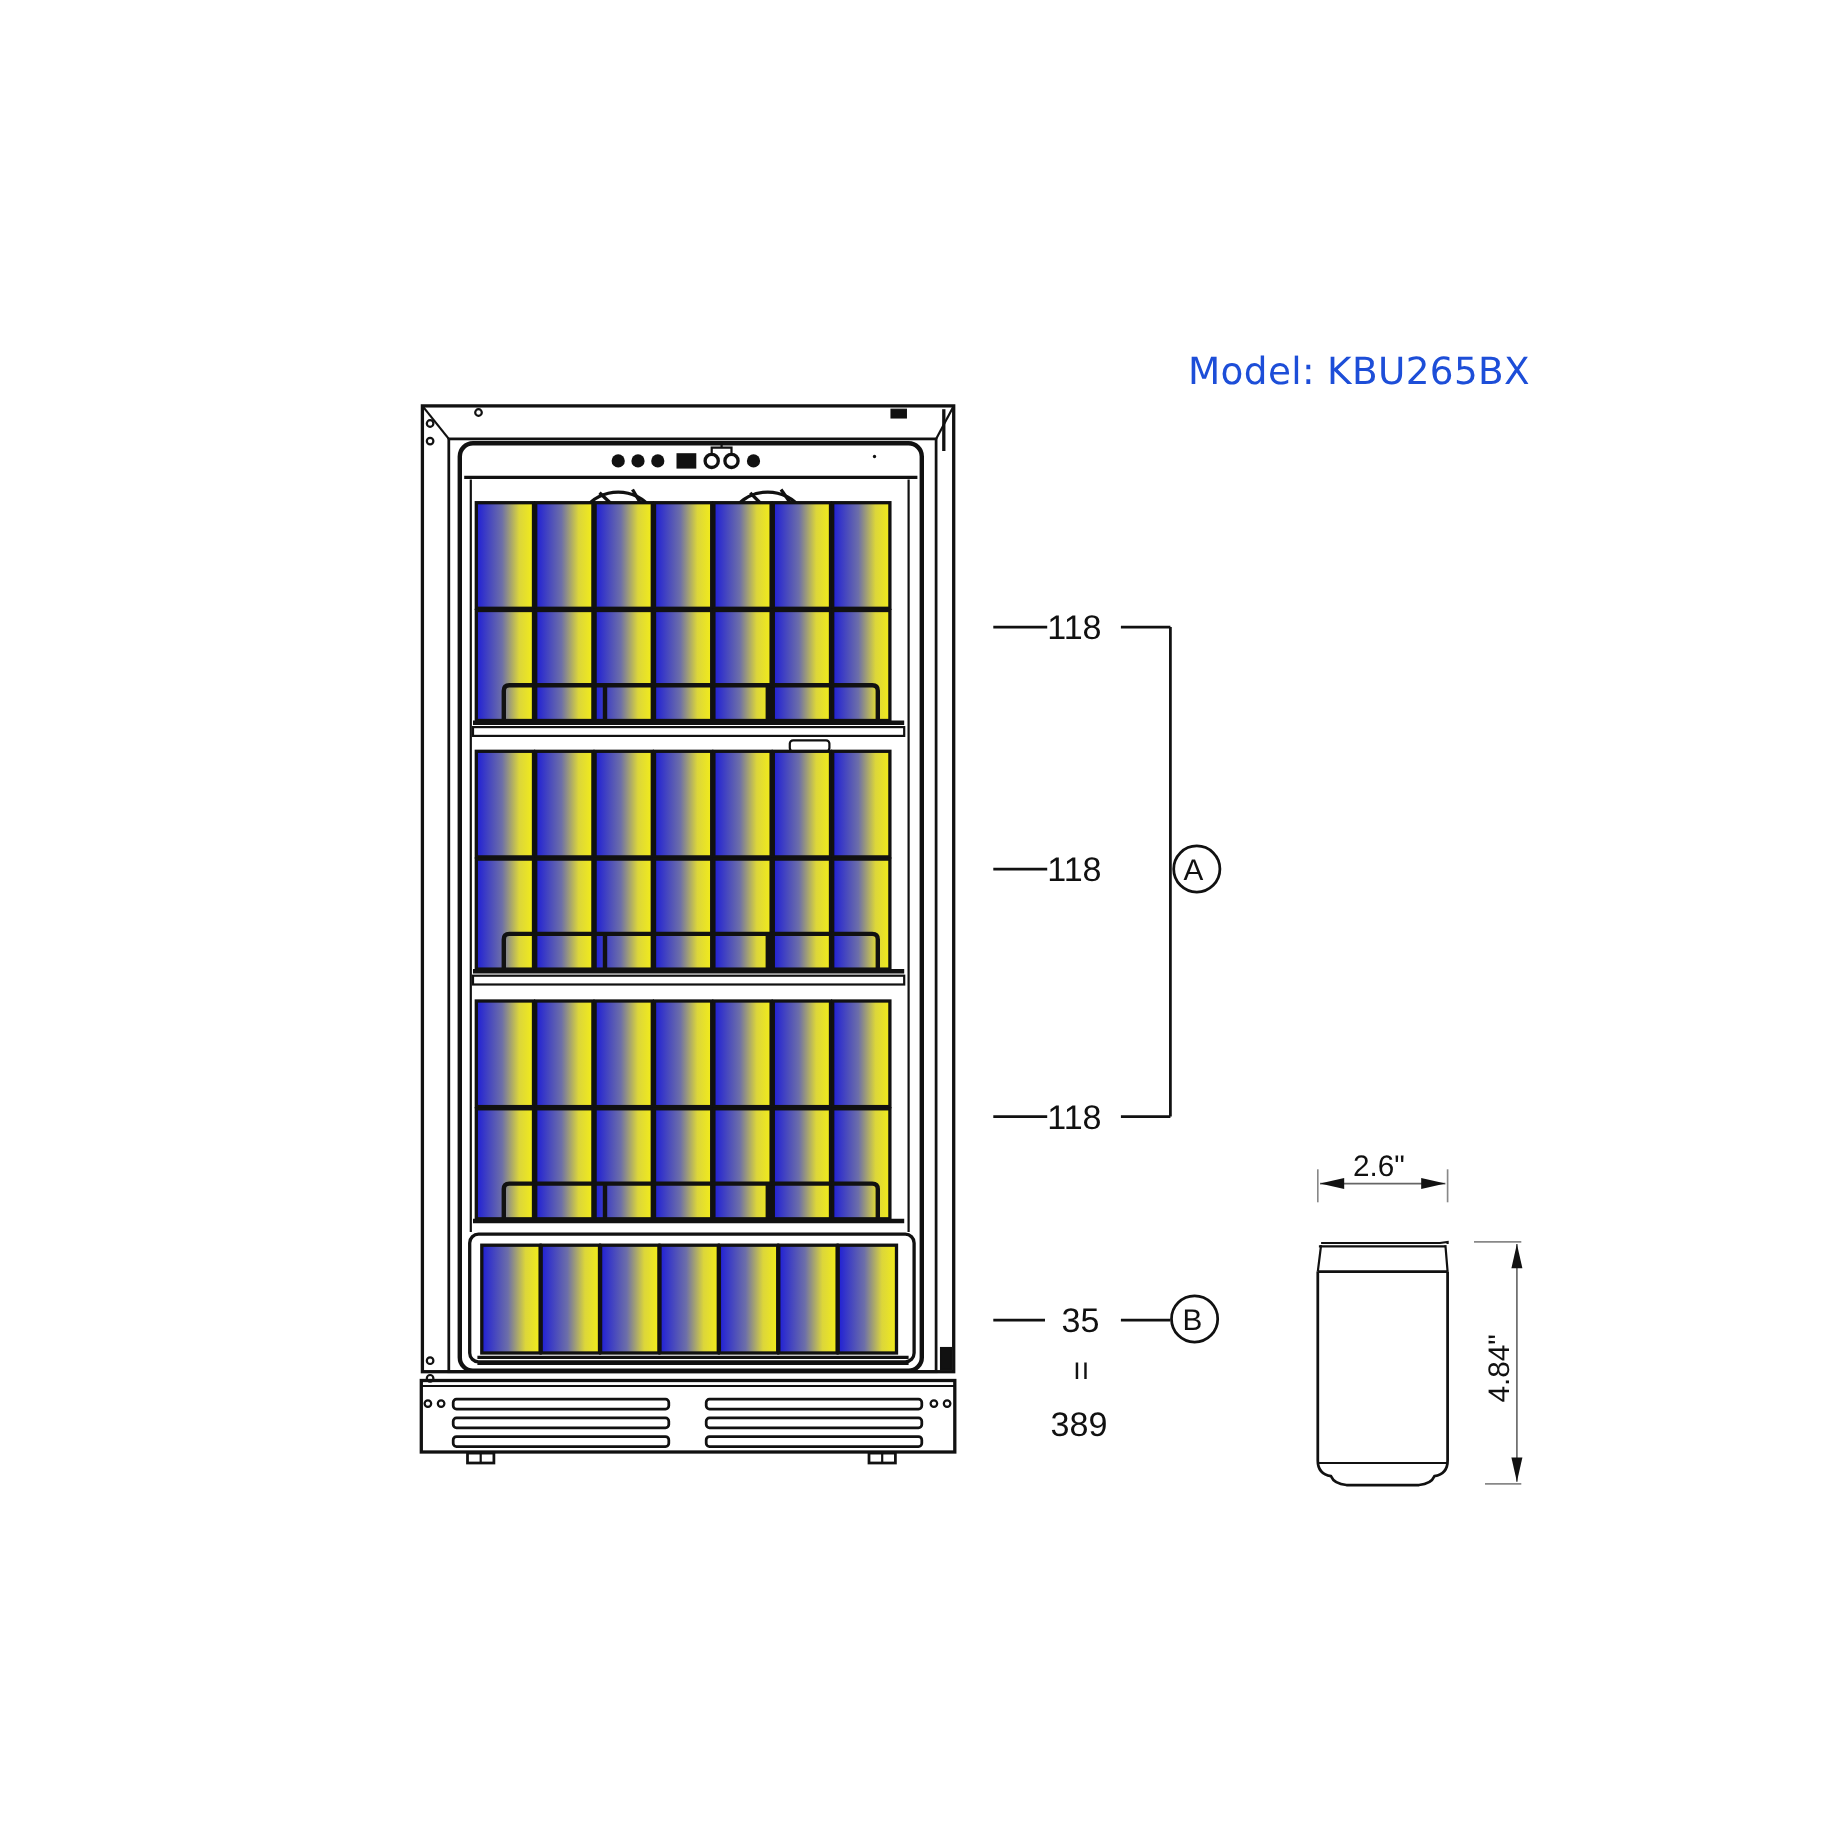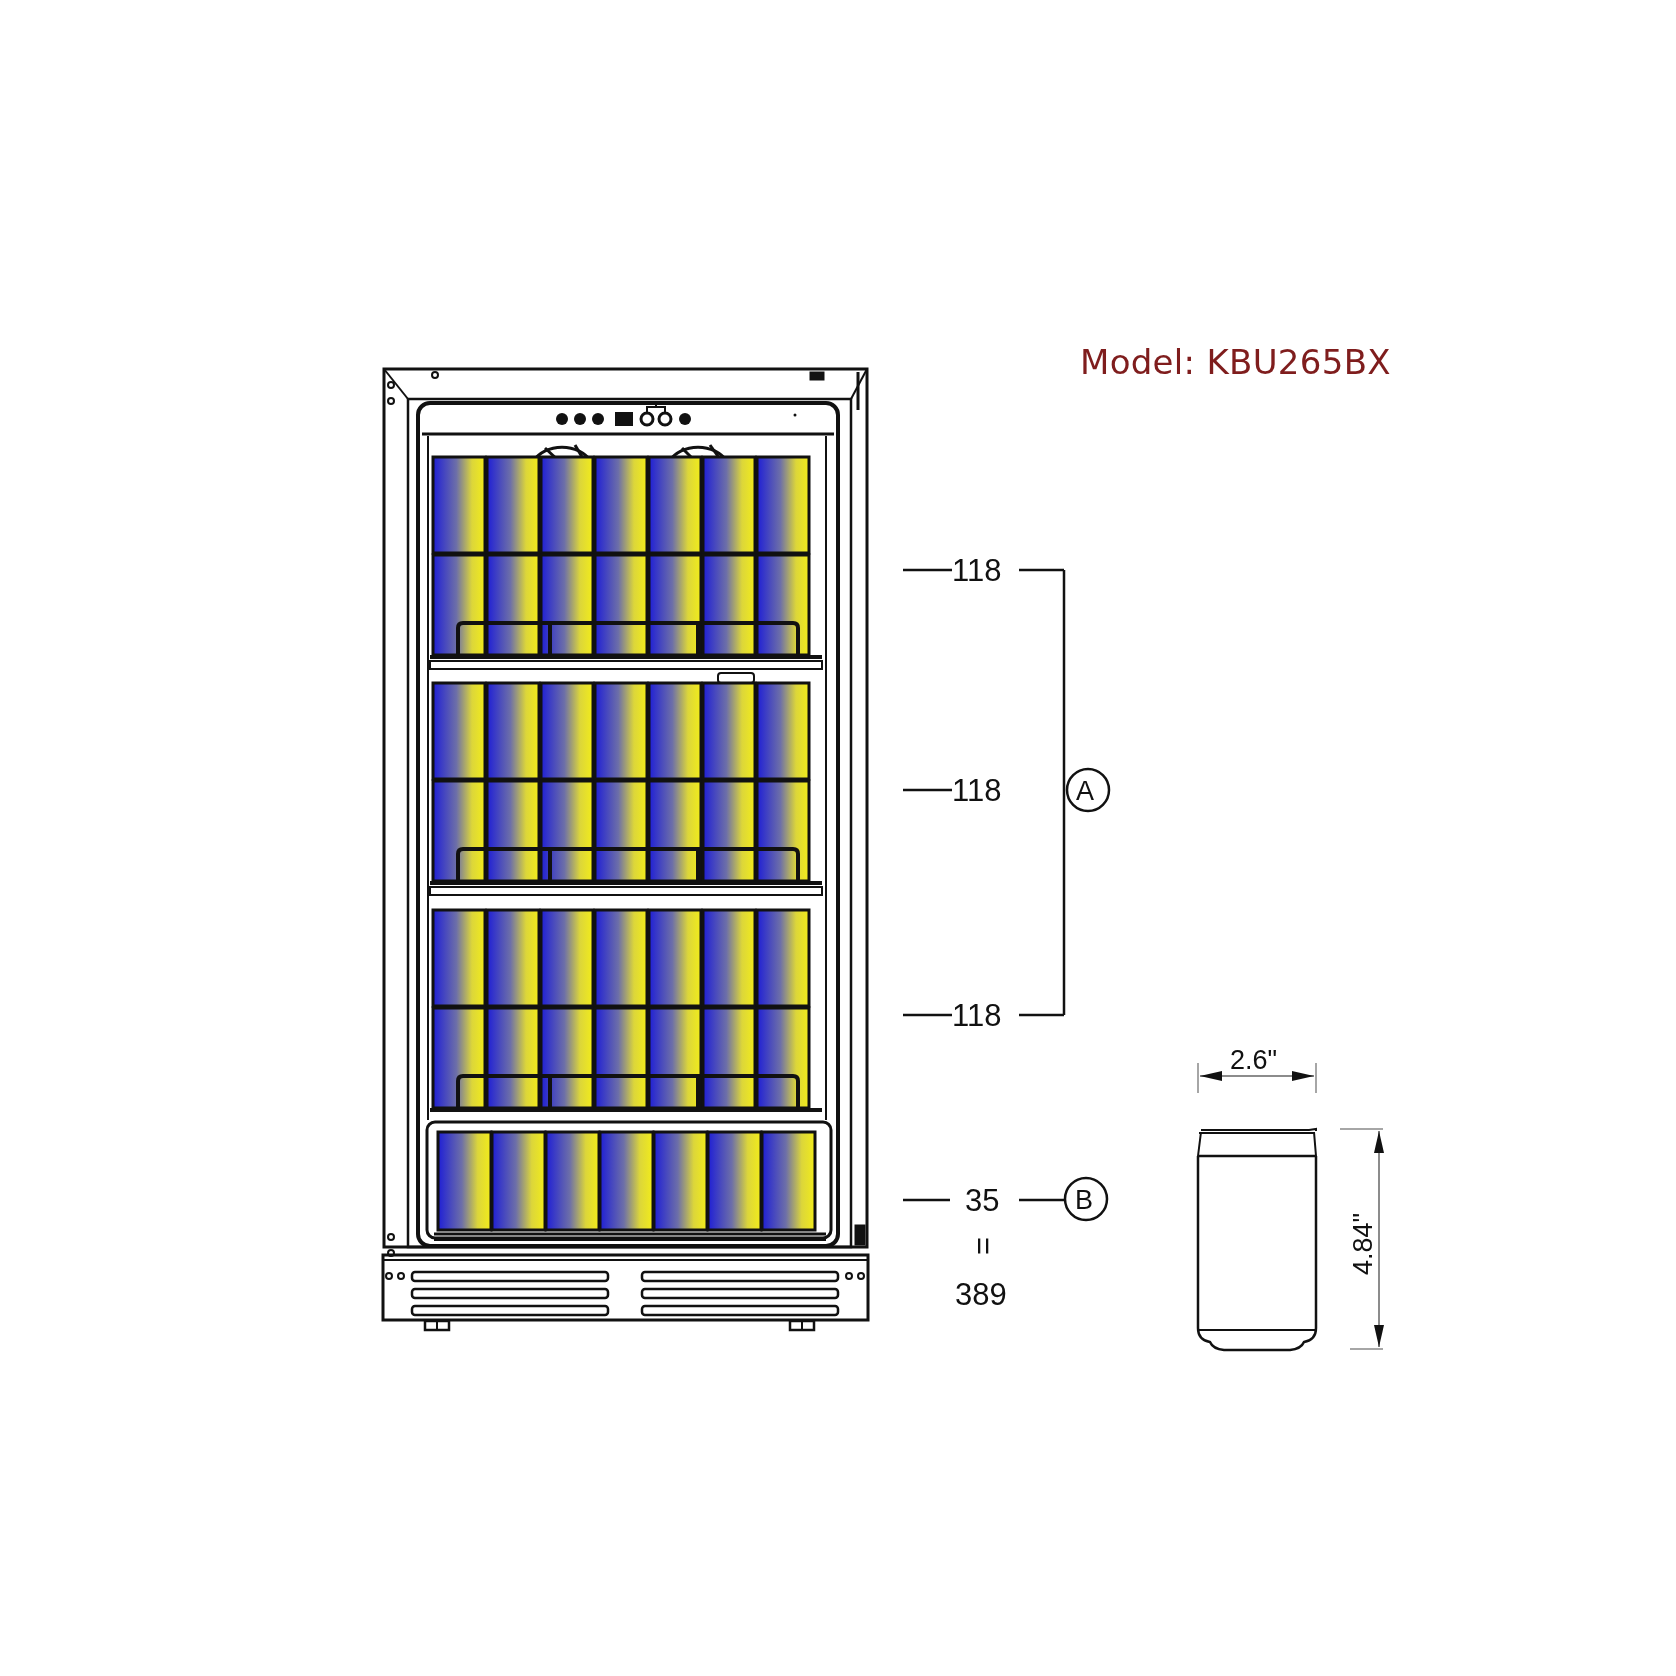--- a/index.html
+++ b/index.html
@@ -1,18 +1,18 @@
 <!DOCTYPE html>
 <html><head>
 <meta charset="utf-8">
 <style>
   html,body{margin:0;padding:0;background:#ffffff;}
   body{width:1676px;height:1676px;position:relative;overflow:hidden;font-family:"Liberation Sans",sans-serif;color:#111;}
   .abs{position:absolute;}
-  .model{left:1080px;top:318px;font-size:34px;font-family:"DejaVu Sans",sans-serif;font-weight:400;color:#7f1d1d;letter-spacing:0.3px;margin-top:24px;}
+  .model{left:1080px;top:318px;font-size:34px;font-family:"DejaVu Sans",sans-serif;font-weight:400;color:#1d4ed8;letter-spacing:0.3px;}
   svg{position:absolute;left:0;top:0;}
   .dimtxt{font-family:"Liberation Sans",sans-serif;font-size:31px;fill:#111;}
   .smalltxt{font-family:"Liberation Sans",sans-serif;font-size:27px;fill:#111;}
 </style>
 </head>
 <body>
 
 <div class="abs model">Model: KBU265BX</div>
 
 <svg width="1676" height="1676" viewBox="0 0 1676 1676">

